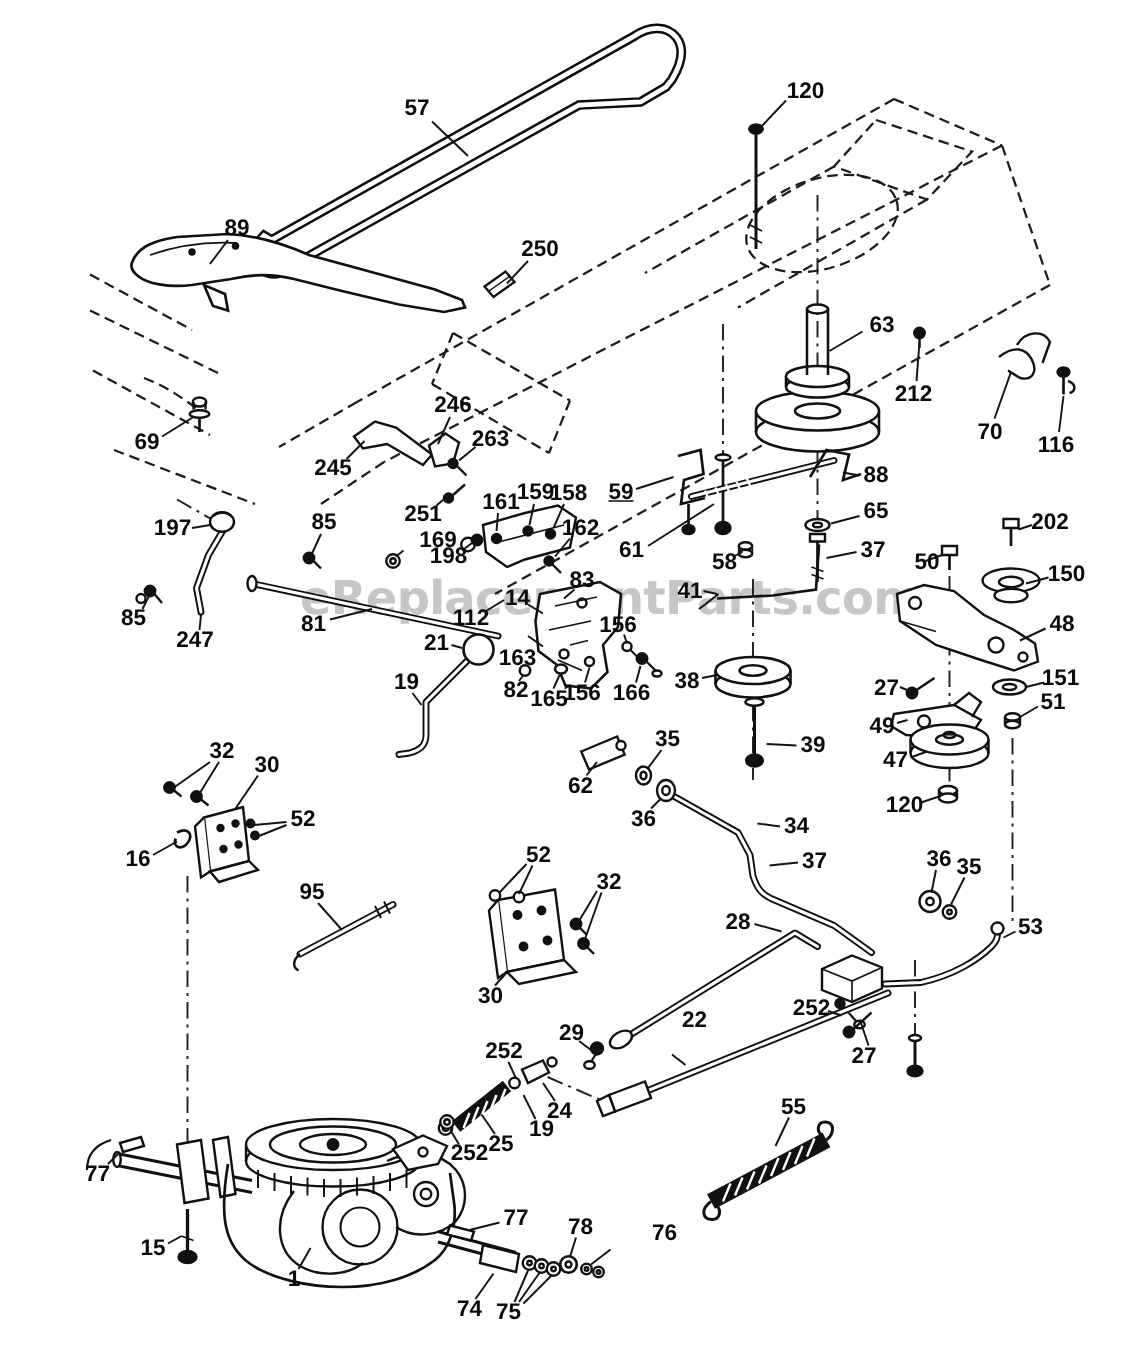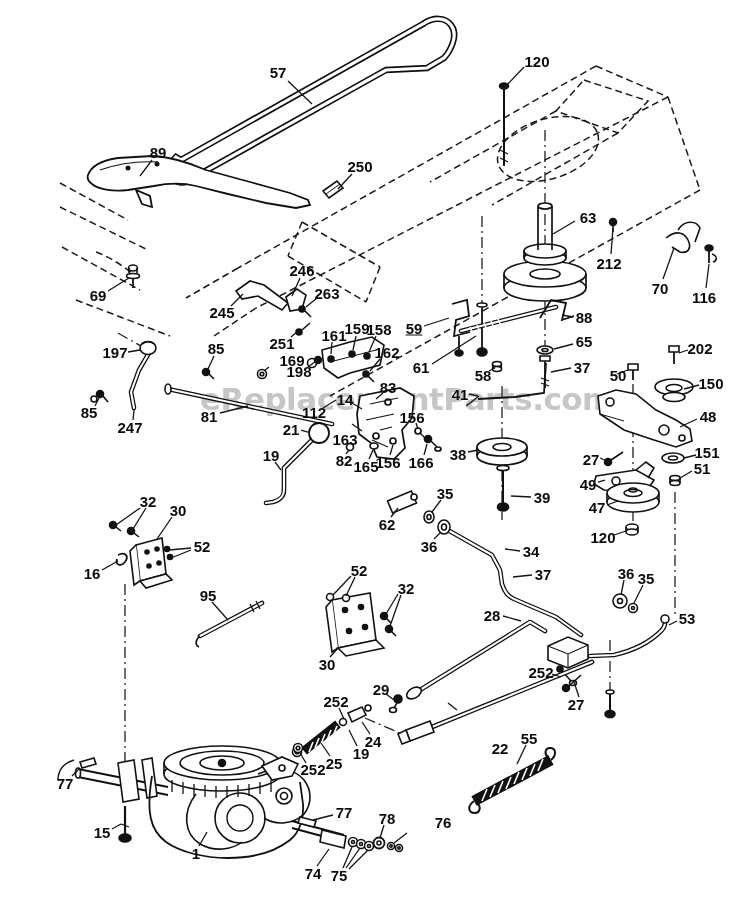--- a/index.html
+++ b/index.html
@@ -527,21 +527,21 @@
       <div class="part-label" style="left: 406px; top: 588px;">32</div>
       <div class="part-label" style="left: 543px; top: 574px;">37</div>
       <div class="part-label" style="left: 626px; top: 573px;">36</div>
       <div class="part-label" style="left: 646px; top: 578px;">35</div>
       <div class="part-label" style="left: 492px; top: 615px;">28</div>
       <div class="part-label" style="left: 687px; top: 618px;">53</div>
       <div class="part-label" style="left: 327px; top: 664px;">30</div>
       <div class="part-label" style="left: 541px; top: 672px;">252</div>
       <div class="part-label" style="left: 381px; top: 689px;">29</div>
       <div class="part-label" style="left: 576px; top: 704px;">27</div>
-      <div class="part-label" style="left: 463px; top: 748px; margin-left: 37px;">22</div>
+      <div class="part-label" style="left: 463px; top: 680px;">22</div>
       <div class="part-label" style="left: 336px; top: 701px;">252</div>
       <div class="part-label" style="left: 529px; top: 738px;">55</div>
       <div class="part-label" style="left: 373px; top: 741px;">24</div>
       <div class="part-label" style="left: 361px; top: 753px;">19</div>
       <div class="part-label" style="left: 334px; top: 763px;">25</div>
       <div class="part-label" style="left: 313px; top: 769px;">252</div>
       <div class="part-label" style="left: 65px; top: 783px;">77</div>
       <div class="part-label" style="left: 102px; top: 832px;">15</div>
       <div class="part-label" style="left: 196px; top: 853px;">1</div>
       <div class="part-label" style="left: 344px; top: 812px;">77</div>

